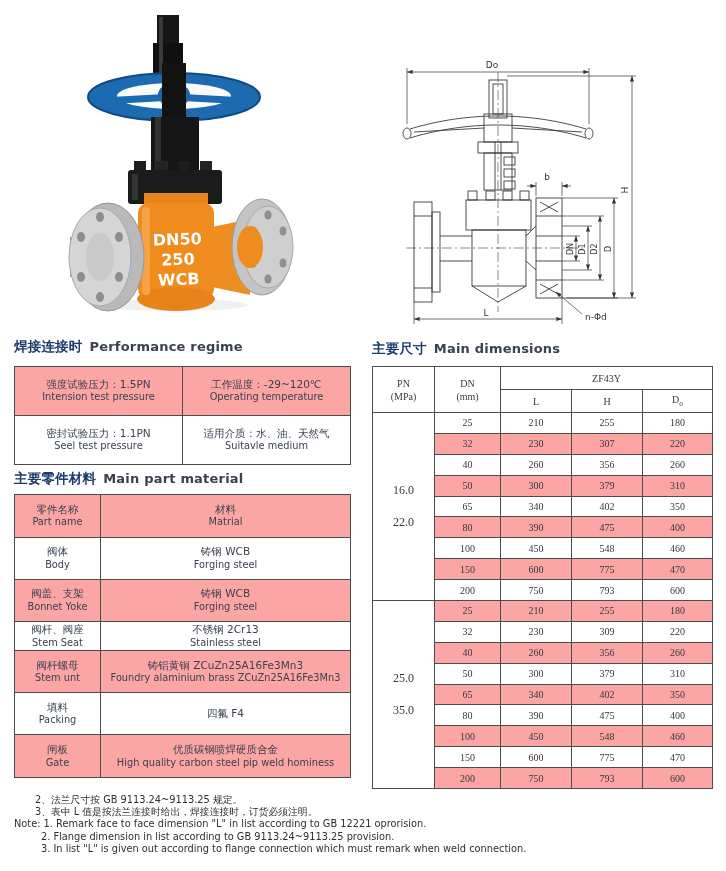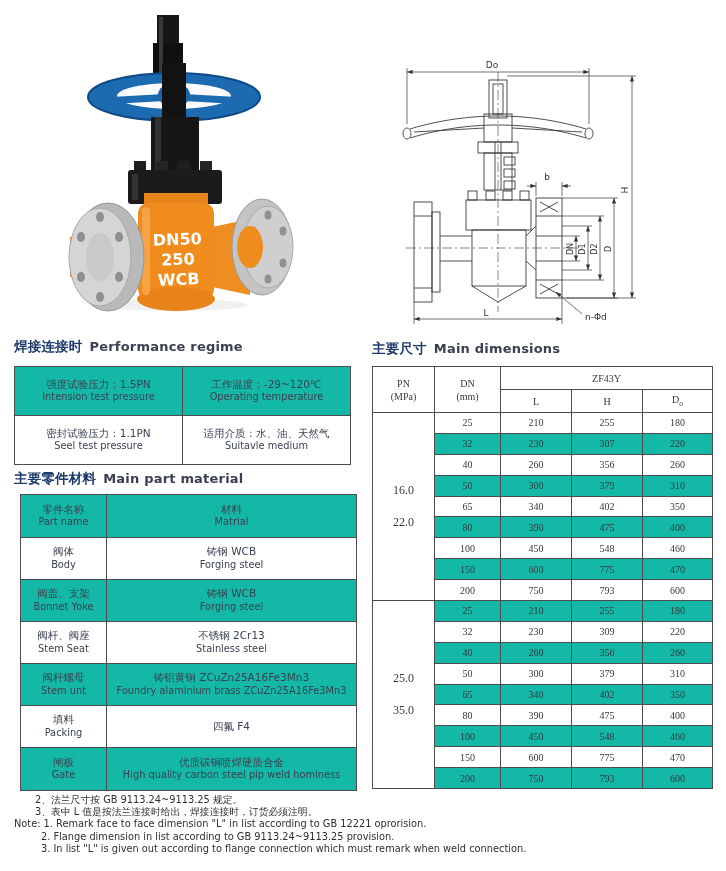--- a/index.html
+++ b/index.html
@@ -8,21 +8,21 @@
     font-family:"DejaVu Sans","Liberation Sans",sans-serif;color:#30343c;overflow:hidden;
   }
   .abs{position:absolute;}
   .sec-title{font-weight:bold;color:#1c3a6b;font-size:13.5px;letter-spacing:.2px;white-space:nowrap;}
   .sec-title .en{margin-left:7px;font-size:13px;}
   table.sheet{border-collapse:collapse;table-layout:fixed;}
   table.sheet td{
     border:1px solid #4c4c4c;text-align:center;vertical-align:middle;
     padding:1px 2px;font-size:10px;line-height:1.3;color:#33383f;
   }
-  td.shade{background:#14b8a6;}
+  td.shade{background:#fca5a5;}
   .zh{font-size:10.5px;color:#3a4150;}
   .en{font-size:9.8px;color:#3a4150;}
   .num{font-size:10.5px;color:#33363c;}
   .pncell div{font-size:12px;}
   .pncell .pn-top{margin-bottom:16px;}
   .notes{font-size:9.8px;color:#2e2e2e;line-height:12.2px;}
   .notes .indent-zh{padding-left:21px;}
   .notes .indent-en{padding-left:27px;}
   svg text{font-family:"DejaVu Sans","Liberation Sans",sans-serif;}
 </style>
@@ -246,21 +246,21 @@
             <div class="zh">适用介质：水、油、天然气</div>
             <div class="en">Suitavle medium</div>
           </td>
         </tr>
       </tbody>
   </table>
 
   <div class="abs sec-title" style="left:14px;top:470px;text-align:center;">
     <span>主要零件材料</span><span class="en">Main part material</span>
   </div>
-  <table class="sheet abs" style="left:14px;top:494px;width:336px;margin-left:6px;">
+  <table class="sheet abs" style="left:14px;top:494px;width:336px;">
     <colgroup>
         <col style="width:86px">
         <col style="width:250px">
       </colgroup>
     <tbody id="mat-body">
         <tr style="height: 43px;">
           <td class="shade">
             <div class="zh">零件名称</div>
             <div class="en">Part name</div>
           </td>
@@ -282,21 +282,21 @@
         <tr style="height: 42px;">
           <td class="shade">
             <div class="zh">阀盖、支架</div>
             <div class="en">Bonnet Yoke</div>
           </td>
           <td class="shade">
             <div class="zh">铸钢 WCB</div>
             <div class="en">Forging steel</div>
           </td>
         </tr>
-        <tr style="height: 42px;">
+        <tr style="height: 29px;">
           <td>
             <div class="zh">阀杆、阀座</div>
             <div class="en">Stem Seat</div>
           </td>
           <td>
             <div class="zh">不锈钢 2Cr13</div>
             <div class="en">Stainless steel</div>
           </td>
         </tr>
         <tr style="height: 42px;">

